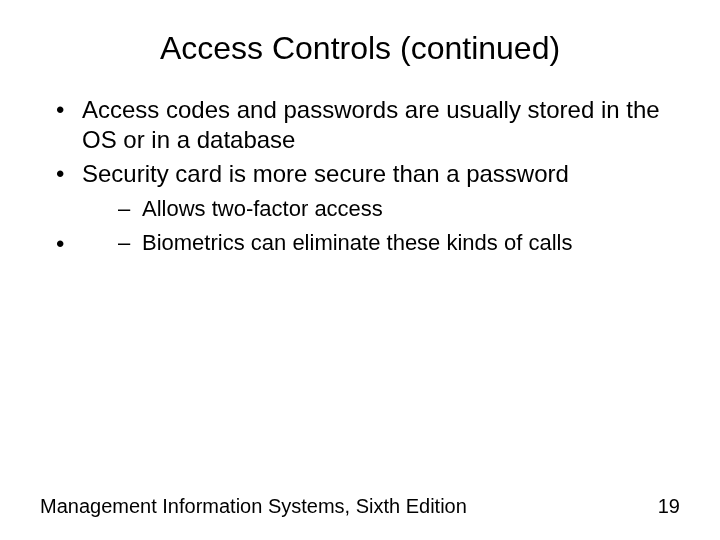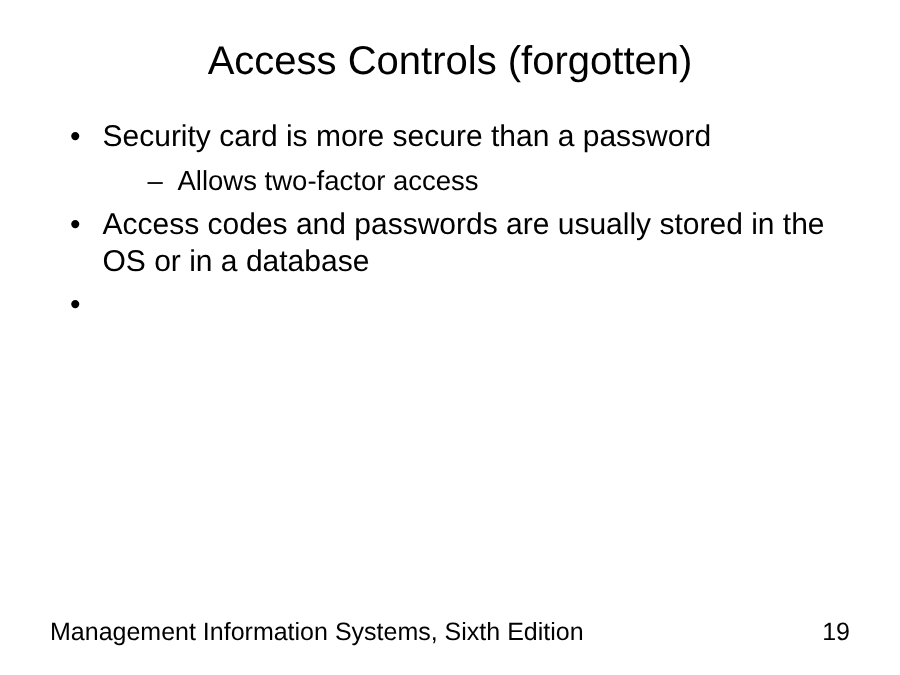--- a/index.html
+++ b/index.html
@@ -67,32 +67,35 @@
       right: 40px;
       display: flex;
       justify-content: space-between;
       font-size: 20px;
       gap: 42px;
     }
   </style>
 </head>
 <body>
 
-<h1 class="title">Access Controls (forgotten)</h1>
+<h1 class="title">Access Controls (continued)</h1>
 
 <div class="content">
   <ul class="bullet-list">
+    <li>Access codes and passwords are usually stored in the OS or in a database</li>
     <li>
       <span>Security card is more secure than a password</span>
       <ul class="sub-list">
         <li>Allows two-factor access</li>
       </ul>
     </li>
-    <li>Access codes and passwords are usually stored in the OS or in a database</li>
     <li>
+      <ul class="sub-list">
+        <li>Biometrics can eliminate these kinds of calls</li>
+      </ul>
     </li>
   </ul>
 </div>
 
 <div class="footer">
   <span>Management Information Systems, Sixth Edition</span>
   <span>19</span>
 </div>
 
 </body></html>

